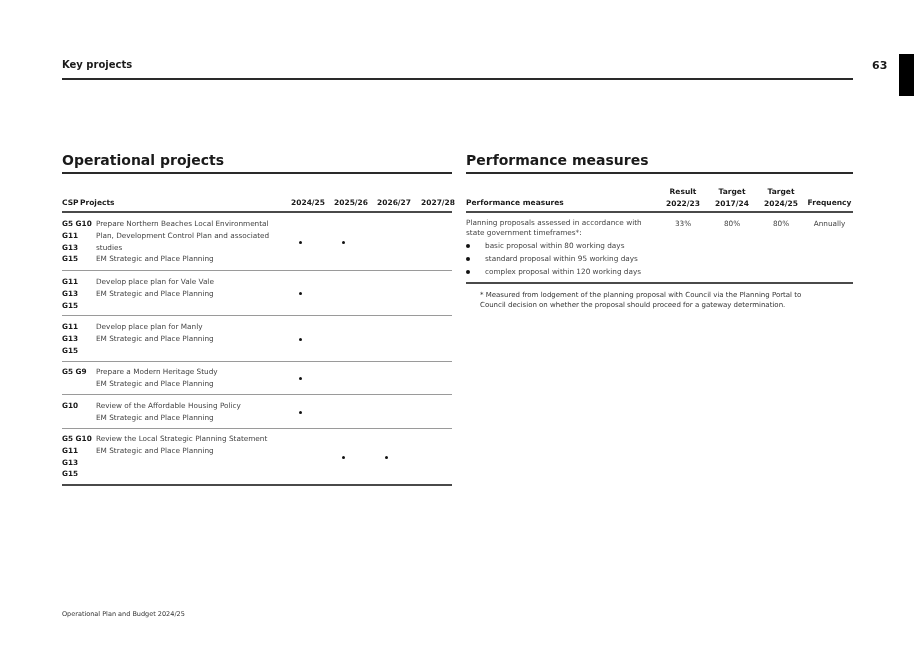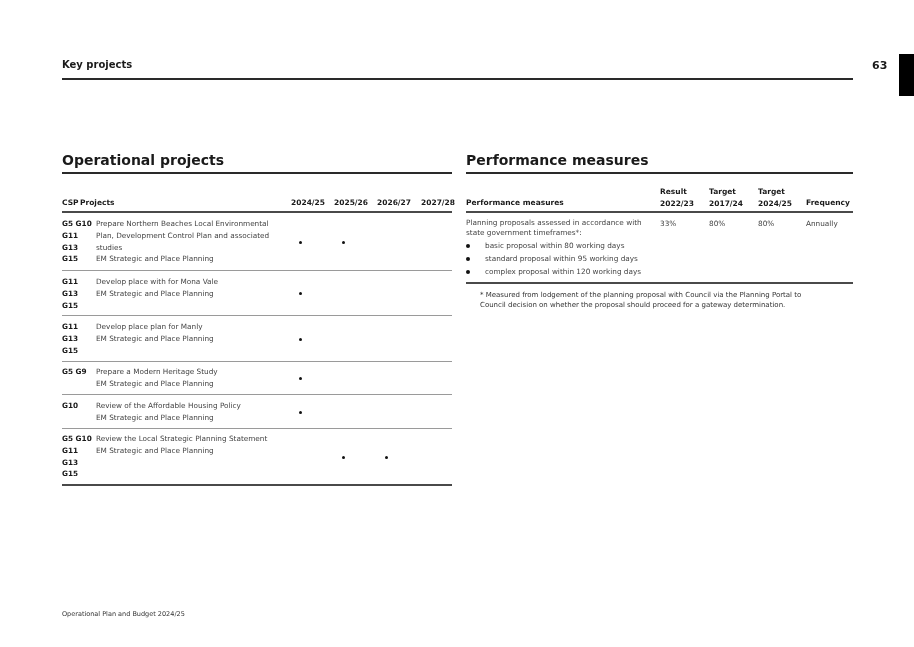--- a/index.html
+++ b/index.html
@@ -13,21 +13,21 @@
 
   .sec-title { font-size:14px; font-weight:bold; }
   .sec-rule { height:2px; background:#2a2a2a; }
   .thead { font-size:7.5px; font-weight:bold; }
   .cell { font-size:7.3px; line-height:11.8px; }
   .csp { font-weight:bold; }
   .desc { color:#444; }
   .row-rule { height:1px; background:#9a9a9a; }
   .head-rule { height:2px; background:#4a4a4a; }
   .dot { width:3px; height:3px; border-radius:50%; background:#111; }
-  .right { text-align:left; }
+  .right { text-align:center; }
   .bullet { width:4px; height:4px; border-radius:50%; background:#111; }
   .footnote { font-size:7px; line-height:10px; color:#333; }
   .footer { left:62px; top:610px; font-size:6.5px; color:#333; }
 </style>
 </head>
 <body>
 
 <div class="abs header-title">Key projects</div>
 <div class="abs page-num">63</div>
 <div class="abs header-rule"></div>
@@ -59,21 +59,21 @@
 <div class="abs dot" style="left:299px;top:241px;"></div>
 <div class="abs dot" style="left:342px;top:241px;"></div>
 <div class="abs row-rule" style="left:62px;top:270px;width:390px;"></div>
 
 <div class="abs cell csp" style="left:62px;top:276px;">
   <div>G11</div>
   <div>G13</div>
   <div>G15</div>
 </div>
 <div class="abs cell desc" style="left:96px;top:276px;">
-  <div>Develop place with for Mona Vale</div>
+  <div>Develop place plan for Vale Vale</div>
   <div>EM Strategic and Place Planning</div>
 </div>
 <div class="abs dot" style="left:299px;top:292px;"></div>
 <div class="abs row-rule" style="left:62px;top:315px;width:390px;"></div>
 
 <div class="abs cell csp" style="left:62px;top:321px;">
   <div>G11</div>
   <div>G13</div>
   <div>G15</div>
 </div>

